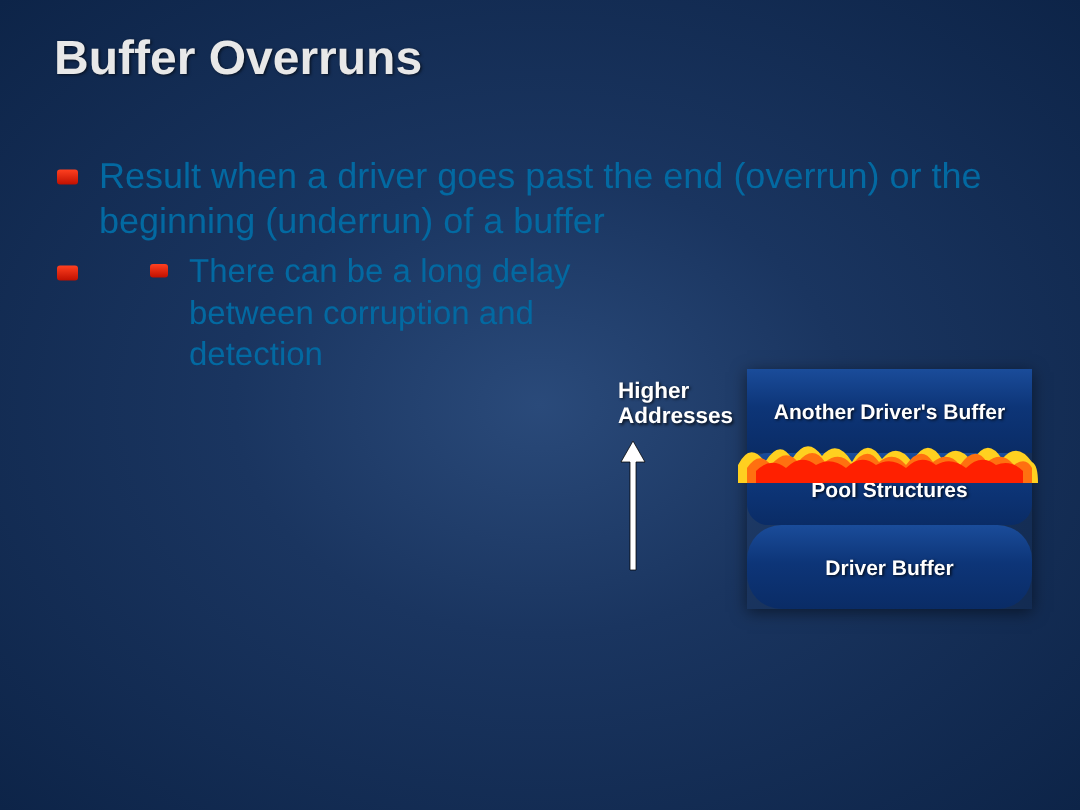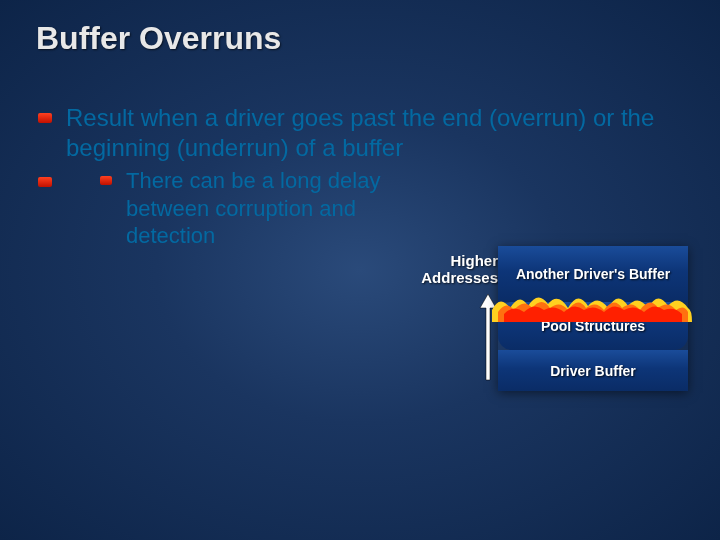--- a/index.html
+++ b/index.html
@@ -74,21 +74,21 @@
     right: 32px;
     top: 246px;
     width: 276px;
     display: flex;
     align-items: stretch;
   }
   .diagram-left {
     width: 86px;
     display: flex;
     flex-direction: column;
-    align-items: flex-end;
+    align-items: flex-start;
     justify-content: flex-start;
     color: #fff;
     font-size: 15px;
     font-weight: bold;
     text-align: center;
     padding-top: 6px;
     text-shadow: 1px 1px 2px rgba(0,0,0,0.7);
   }
   .arrow-up {
     margin-top: 6px;
@@ -111,21 +111,22 @@
     text-shadow: 1px 1px 2px rgba(0,0,0,0.8);
     background: linear-gradient(to bottom, #1a4c9a 0%, #0d3578 45%, #0a2c66 100%);
     position: relative;
   }
   .stack-box.middle {
     height: 48px;
     position: relative;
     border-radius: 14px;
   }
   .stack-box.bottom {
-    height: 41px;
+    height: 56px;
+    border-radius: 23px;
   }
 
   .overrun-splash {
     position: absolute;
     left: -6px;
     right: -6px;
     top: -12px;
     height: 32px;
     pointer-events: none;
   }

